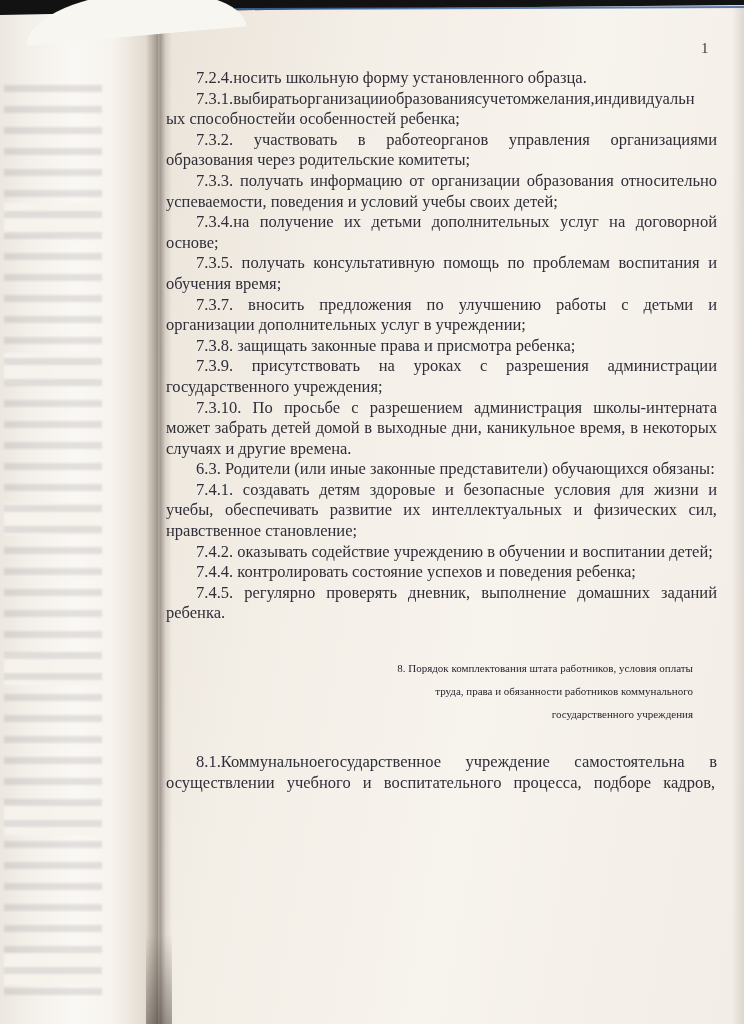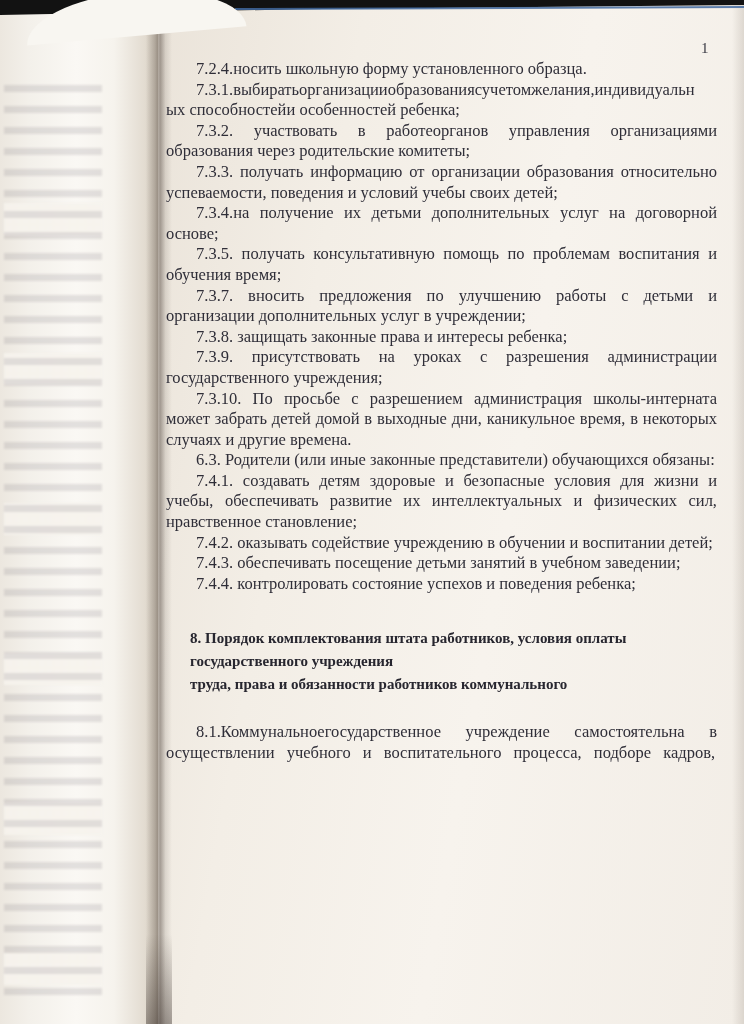--- a/index.html
+++ b/index.html
@@ -98,39 +98,39 @@
   .pagenum {
     position: absolute;
     top: 40px; left: 701px;
     font-size: 15px;
     color: #3a3a44;
     z-index: 50;
   }
 
   .body-text {
     position: absolute;
-    top: 59px; left: 166px;
+    top: 68px; left: 166px;
     width: 551px;
     font-size: 16.5px;
     line-height: 20.6px;
     color: #2f2e38;
     text-align: justify;
     z-index: 45;
   }
   .body-text p { margin: 0; }
   .para {
     text-indent: 30px;
     overflow-wrap: break-word;
   }
   .heading {
     margin-top: 33px;
     padding: 0 24px;
-    text-align: left;
-    font-weight: bold;
-    font-size: 15px;
+    text-align: right;
+    font-weight: normal;
+    font-size: 11px;
     line-height: 23px;
     color: #27262f;
   }
   .hline { text-indent: 0; }
   .after-heading { margin-top: 26px; }
   .after-heading .para { word-spacing: 8px; }
 </style>
 </head>
 <body>
 
@@ -156,34 +156,34 @@
 
   <div class="body-text">
     <div>
         <p class="para">7.2.4.носить школьную форму установленного образца.</p>
         <p class="para">7.3.1.выбиратьорганизацииобразованиясучетомжелания,индивидуальн ых способностейи особенностей ребенка;</p>
         <p class="para">7.3.2. участвовать в работеорганов управления организациями образования через  родительские комитеты;</p>
         <p class="para">7.3.3. получать информацию от организации образования относительно успеваемости, поведения и условий учебы своих детей;</p>
         <p class="para">7.3.4.на получение их детьми дополнительных услуг на договорной основе;</p>
         <p class="para">7.3.5. получать консультативную помощь по проблемам воспитания и обучения время;</p>
         <p class="para">7.3.7. вносить предложения по улучшению работы с детьми и организации дополнительных услуг в учреждении;</p>
-        <p class="para">7.3.8. защищать законные права и интересы ребенка;</p>
+        <p class="para">7.3.8. защищать законные права и присмотра ребенка;</p>
         <p class="para">7.3.9. присутствовать на уроках с разрешения администрации государственного учреждения;</p>
         <p class="para">7.3.10. По просьбе с разрешением  администрация школы-интерната может забрать детей домой в выходные дни, каникульное время, в некоторых случаях и другие времена.</p>
         <p class="para">6.3. Родители (или иные законные представители) обучающихся обязаны:</p>
         <p class="para">7.4.1. создавать детям здоровые и безопасные условия для жизни и учебы, обеспечивать развитие их интеллектуальных и физических сил, нравственное становление;</p>
         <p class="para">7.4.2. оказывать содействие учреждению в обучении и воспитании детей;</p>
-        <p class="para">7.4.3. обеспечивать посещение детьми занятий в учебном заведении;</p>
         <p class="para">7.4.4. контролировать состояние успехов и поведения ребенка;</p>
+        <p class="para">7.4.5. регулярно проверять дневник, выполнение домашних заданий ребенка.</p>
       </div>
 
     <div class="heading">
         <p class="hline">8. Порядок комплектования штата работников, условия оплаты</p>
+        <p class="hline">труда, права и обязанности работников коммунального</p>
         <p class="hline">государственного учреждения</p>
-        <p class="hline">труда, права и обязанности работников коммунального</p>
       </div>
 
     <div class="after-heading">
         <p class="para">8.1.Коммунальноегосударственное учреждение самостоятельна в осуществлении учебного и воспитательного процесса, подборе кадров,</p>
       </div>
   </div>
 
 </div>
 
 </body></html>

